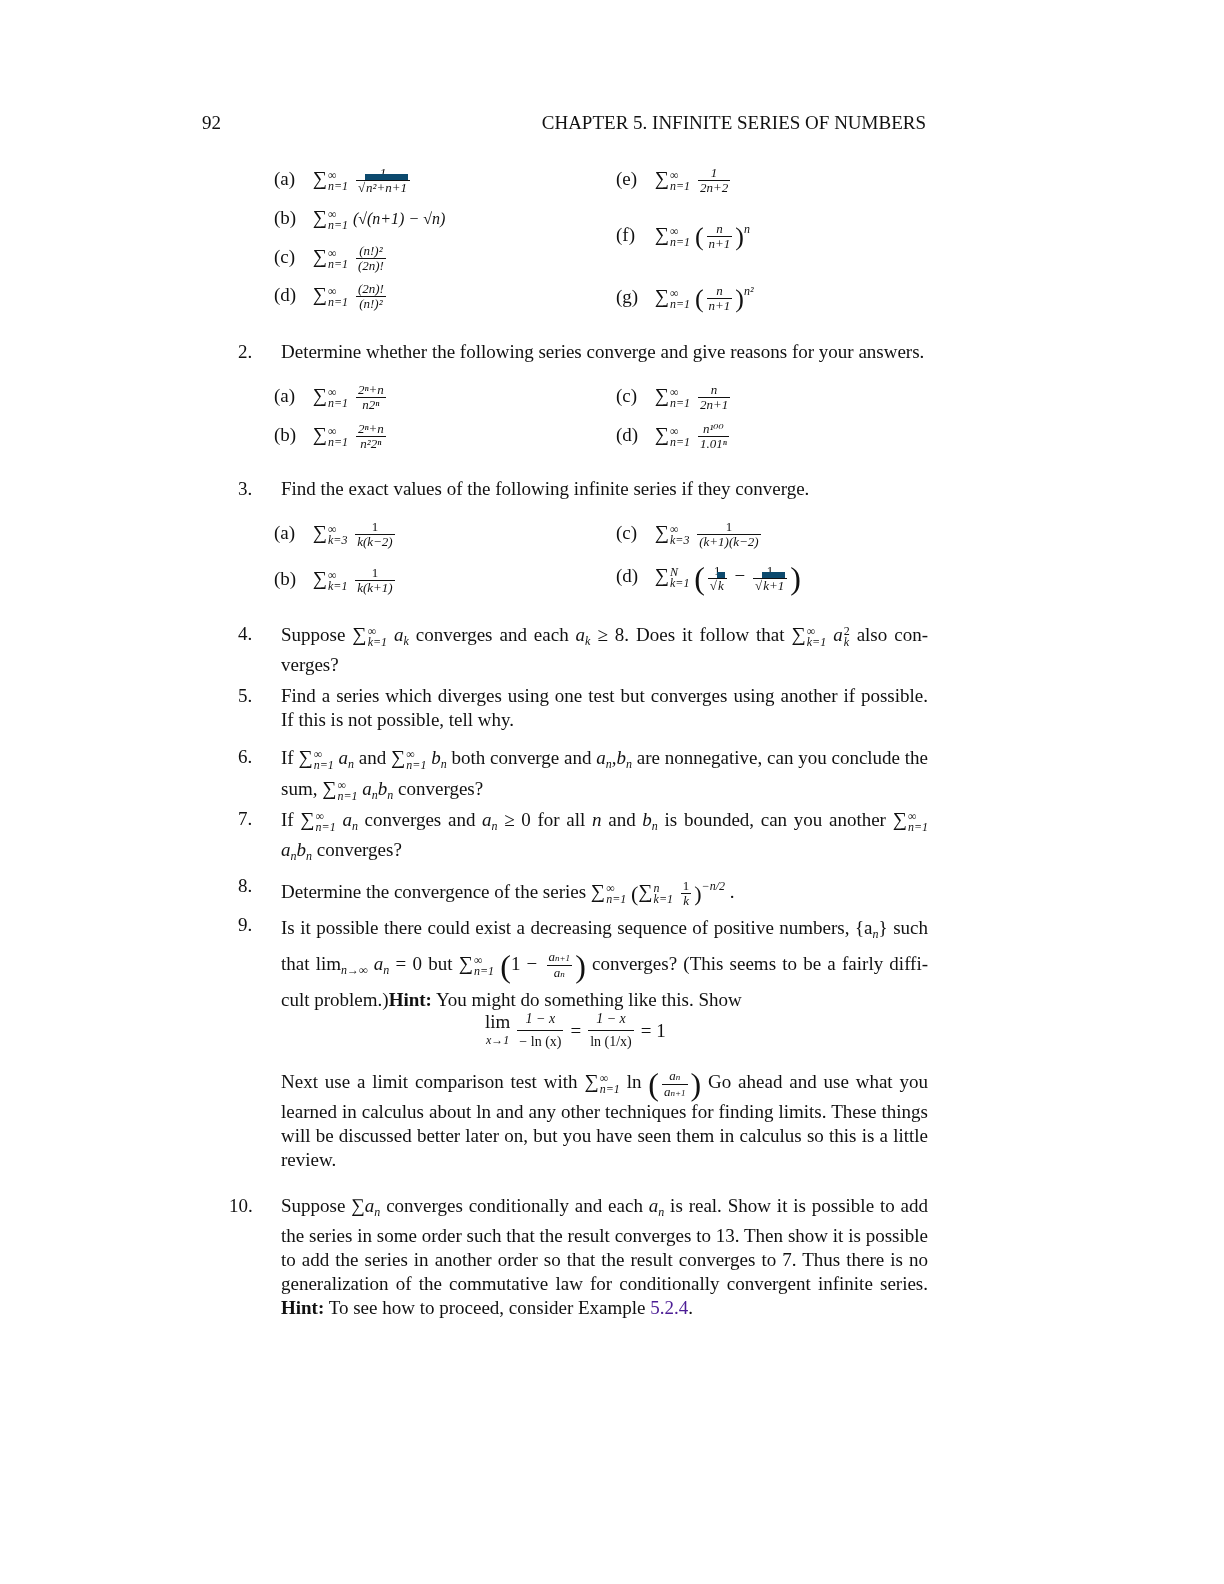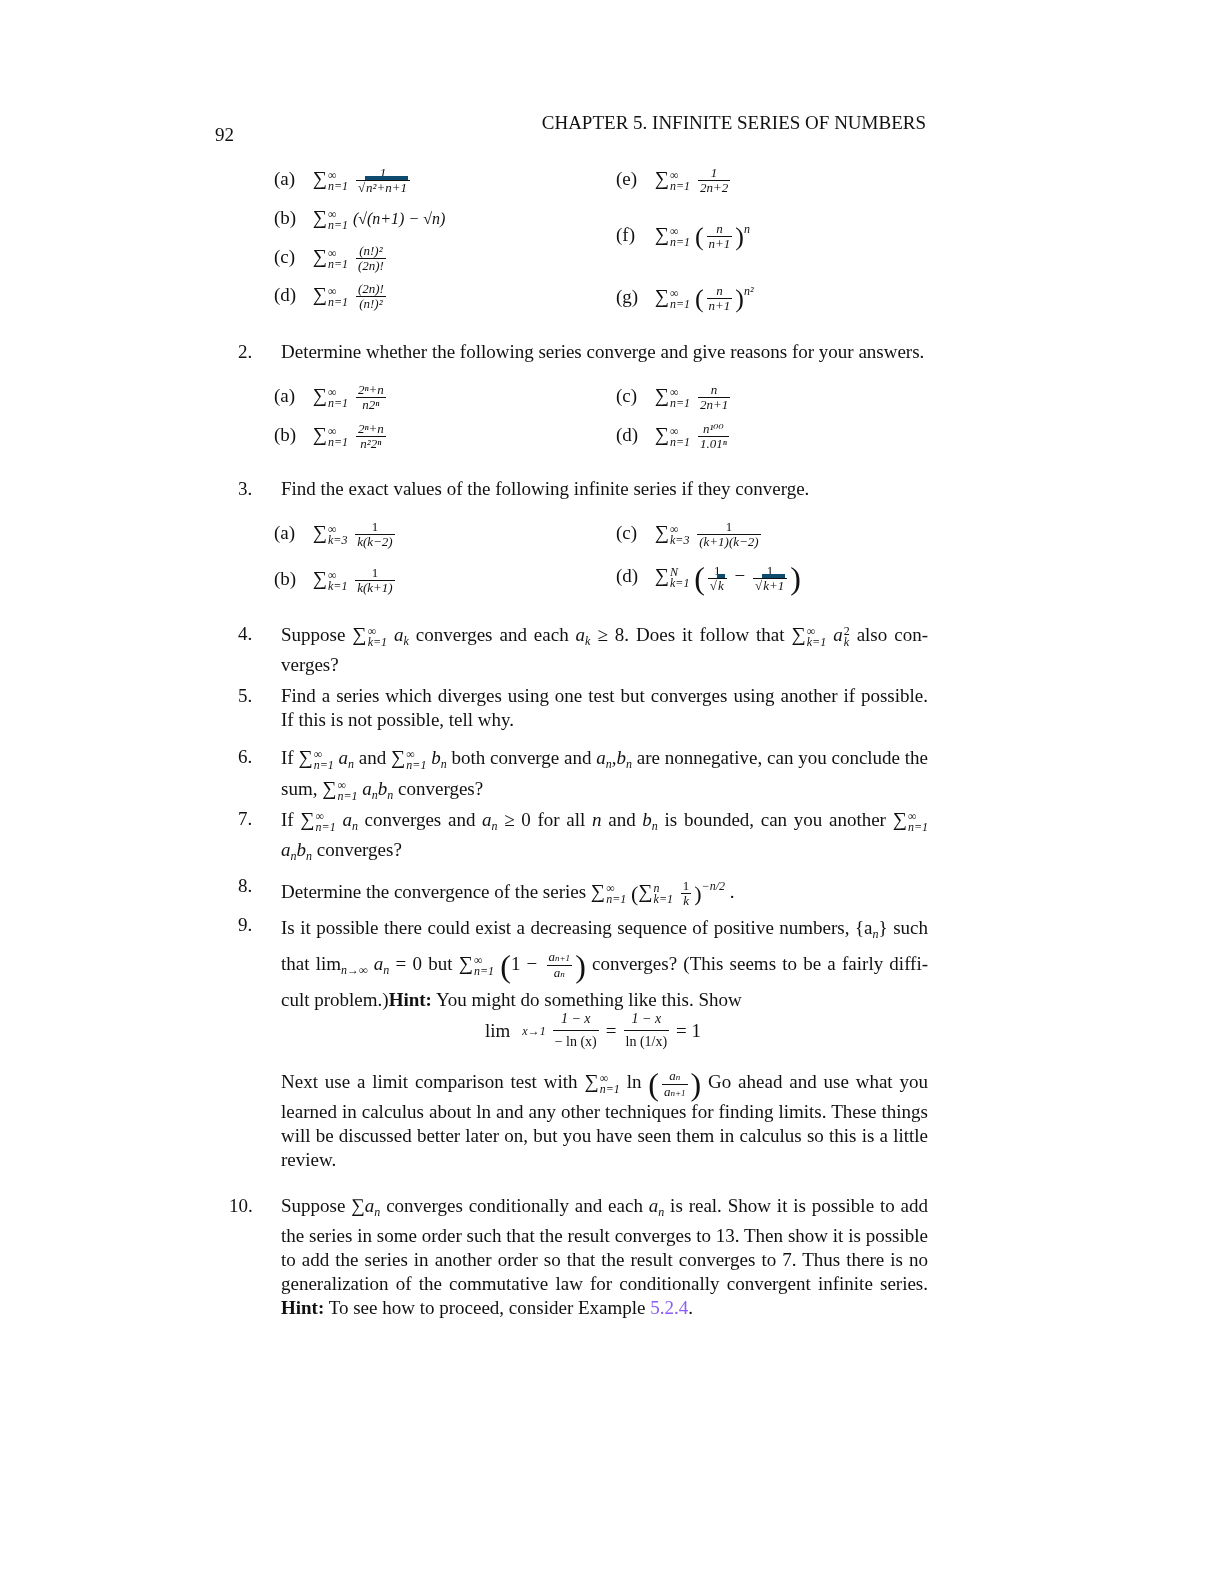--- a/index.html
+++ b/index.html
@@ -3,43 +3,43 @@
 <meta charset="utf-8">
 <style>
   html, body { margin: 0; padding: 0; background: #ffffff; }
   body {
     width: 1224px; height: 1584px; position: relative; overflow: hidden;
     font-family: "Liberation Serif", "DejaVu Serif", serif;
     color: #111; font-size: 19px;
   }
   .abs { position: absolute; }
   .hdr { top: 112px; font-size: 19px; }
-  .pagenum { left: 215px; margin-top: 12px; }
+  .pagenum { left: 202px; }
   .chaptitle { right: 298px; margin-left: 36px; }
   i, .v { font-style: italic; }
   .lim-sub, .sub { font-size: 12px; vertical-align: -4px; }
   .sup { font-size: 12px; vertical-align: 8px; }
   .sumsym { font-size: 20px; }
   .sumscripts { display: inline-flex; flex-direction: column; vertical-align: middle; font-size: 12px; line-height: 11px; margin-left: 1px; }
   .frac { display: inline-flex; flex-direction: column; vertical-align: middle; text-align: center; font-size: 13px; line-height: 14px; margin: 0 3px; }
   .frac .num { border-bottom: 1px solid #111; padding: 0 2px; }
   .frac .den { padding: 0 2px; }
   .bigfrac { font-size: 14px; line-height: 22px; }
   .paren { font-size: 26px; vertical-align: middle; line-height: 1; }
-  .sqrt { border-top: 4px solid #0c4a6e; padding: 0 1px; }
+  .sqrt { border-top: 6px solid #0c4a6e; padding: 0 1px; }
   .item-label { display: inline-block; width: 34px; }
   .opt { position: absolute; white-space: nowrap; }
   .prob { position: absolute; left: 238px; width: 690px; line-height: 24px; text-align: justify; }
   .prob .pn { position: absolute; left: 0; top: 0; }
   .prob .pn10 { left: -9px; }
   .prob .pt { margin-left: 43px; display: block; }
-  .link { color: #8b5cf6; }
+  .link { color: #4c1d95; }
   b { font-weight: bold; }
   .display { position: absolute; left: 485px; top: 1008px; font-size: 19px; white-space: nowrap; display: flex; align-items: center; }
-  .limblock { display: inline-flex; flex-direction: row; align-items: center; line-height: 18px; margin-right: 4px; gap: 12px; }
+  .limblock { display: inline-flex; flex-direction: column; align-items: center; line-height: 18px; margin-right: 4px; }
   .limblock .lsub { font-size: 12px; }
 </style>
 </head>
 <body>
 
 <div class="abs hdr pagenum">92</div>
 <div class="abs hdr chaptitle">CHAPTER 5.  INFINITE SERIES OF NUMBERS</div>
 
 <div class="opt" style="left:274px; top:166px;">
   <span class="item-label">(a)</span>

